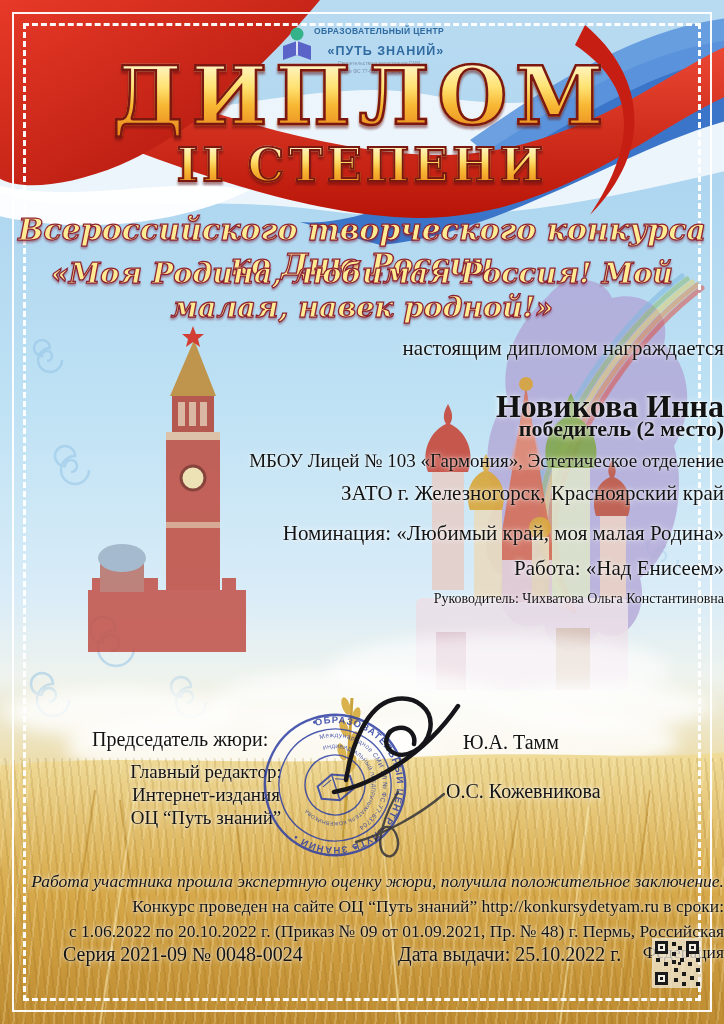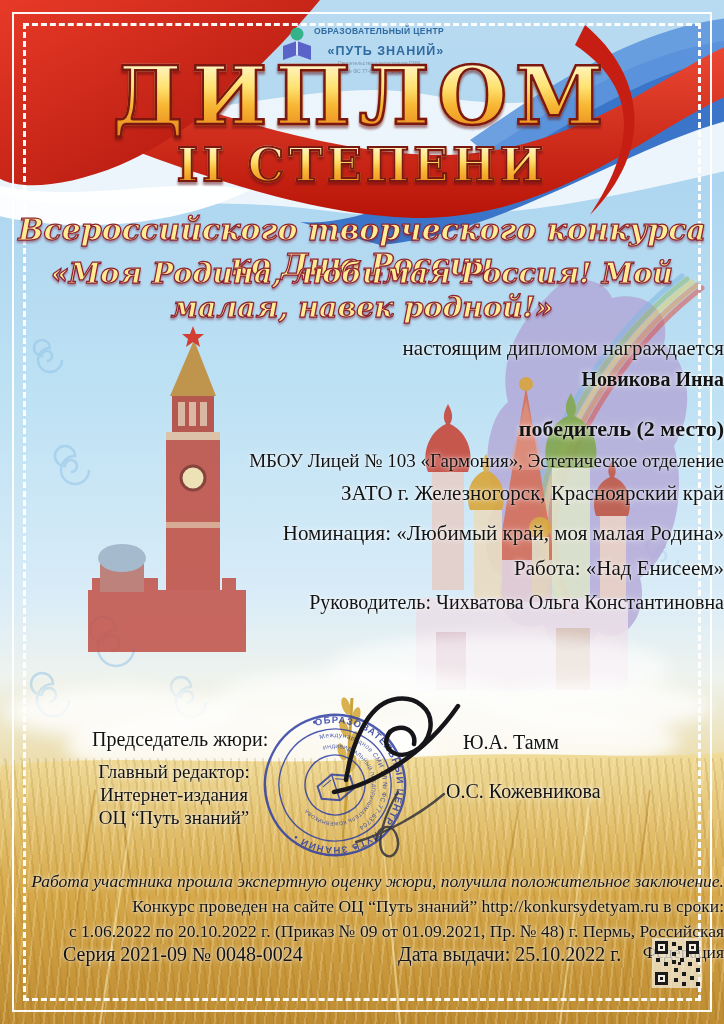--- a/index.html
+++ b/index.html
@@ -29,30 +29,30 @@
   .title-main{top:56px;font-size:80px;letter-spacing:8px;line-height:1;}
   .title-degree{top:142px;font-size:46px;letter-spacing:4px;line-height:1;-webkit-text-stroke:2.1px #7c1812;}
   .script{font-family:"DejaVu Serif",serif;font-style:italic;font-weight:bold;color:#ffec92;
         -webkit-text-stroke:1.25px #8e2233;
         filter:drop-shadow(0 2px 1px rgba(120,20,45,.45));}
   .contest1{top:212px;font-size:30px;}
   .contest2{top:256px;font-size:28.5px;}
   
   .body-t{color:#131313;text-shadow:0 0 6px rgba(255,255,255,.85),0 0 2px rgba(255,255,255,.7);text-align:right;}
   .intro{top:336px;font-size:21px;}
-  .recipient{top:368px;font-size:20px;font-weight:bold;}
+  .recipient{top:388px;font-size:32px;font-weight:bold;}
   .result{top:416px;font-size:22px;font-weight:bold;}
   .school1{top:450px;font-size:19px;padding-left:20px;}
   .school2{top:481px;font-size:21px;padding-left:28px;}
   .nomination{top:521px;font-size:21px;}
   .work{top:556px;font-size:21px;}
-  .supervisor{top:591px;font-size:20px;}
+  .supervisor{top:591px;font-size:14px;}
   .jury-label{left:92px;top:728px;font-size:20px;}
   .jury-name{left:463px;top:731px;font-size:20px;}
-  .editor-label{left:58px;top:760px;width:232px;text-align:center;font-size:19px;line-height:23px;}
+  .editor-label{left:58px;top:760px;width:232px;text-align:center;font-size:19px;line-height:23px;padding-left:32px;}
   .editor-name{left:446px;top:780px;font-size:20px;}
   .foot1{top:871px;font-size:17.5px;font-style:italic;}
   .foot2{top:896px;font-size:17.5px;}
   .foot3{top:921px;font-size:17.5px;}
   .series{left:63px;top:943px;font-size:20px;}
   .issue-date{left:398px;top:943px;font-size:20px;}
   .registration{left:24px;top:977px;width:634px;text-align:center;font-size:19px;}
   .stamp-wrap{left:255px;top:705px;}
   .sig-wrap{left:310px;top:688px;pointer-events:none;}
   .qr{left:652px;top:938px;}

